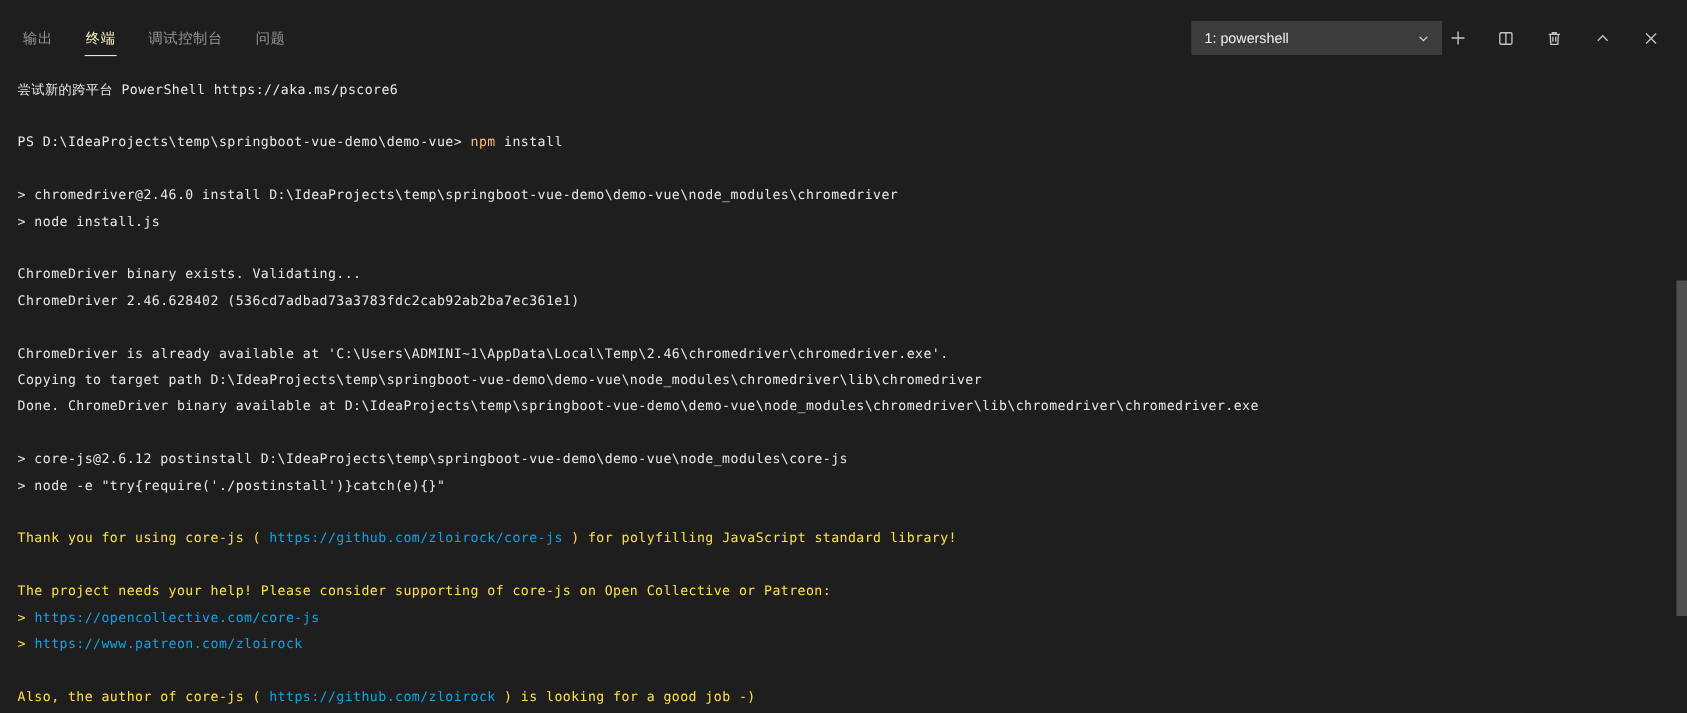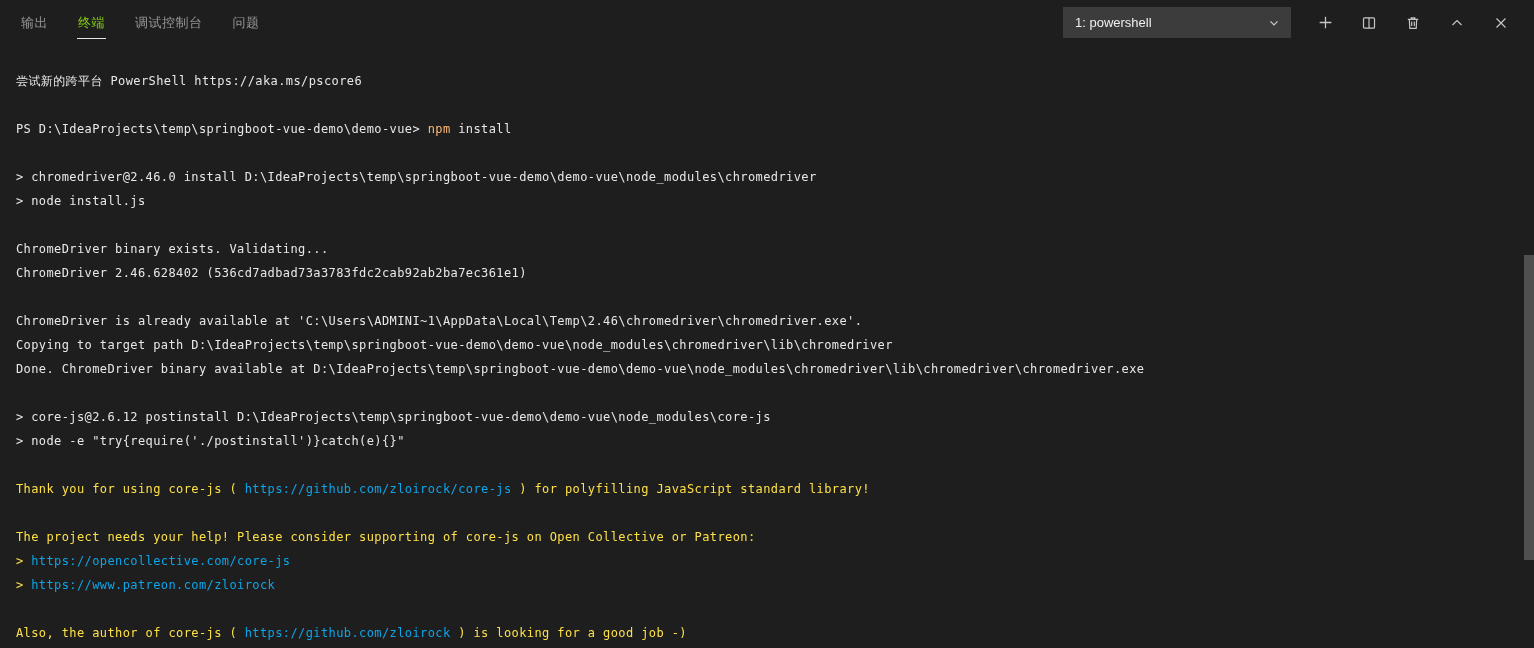--- a/index.html
+++ b/index.html
@@ -5,49 +5,48 @@
   html,body{margin:0;padding:0;}
   body{
     width:1534px;height:648px;
     background:#1e1e1e;
     overflow:hidden;
     position:relative;
     font-family:"Liberation Sans",sans-serif;
   }
   
   .panel-header{
-    position:absolute;top:0;left:0;right:0;height:45px;
+    position:absolute;top:12px;left:0;right:0;height:45px;
   }
   .tabs{
     display:flex;align-items:stretch;
     padding-left:20px;gap:28px;height:45px;
   }
   .tab{
     position:relative;
     font-size:13px;line-height:16px;
     color:#969696;
     padding:15px 1px 10px;
     cursor:pointer;
     letter-spacing:.5px;
   }
-  .tab.active{color:#84cc16;}
+  .tab.active{color:#fef9c3;}
   .tab.active::after{
     content:"";position:absolute;left:0;right:0;bottom:6px;height:1px;background:#e7e7e7;
   }
   .panel-actions{
     position:absolute;right:19px;top:0;height:45px;
     display:flex;align-items:center;
   }
   .terminal-select{
     width:228px;height:31px;box-sizing:border-box;
     background:#3c3c3c;color:#f0f0f0;
     font-size:13px;
     display:flex;align-items:center;justify-content:space-between;
     padding:0 10px 0 12px;
-    margin-right:20px;
     cursor:pointer;
   }
   .icon-btn{
     width:28px;height:28px;margin-left:16px;
     display:flex;align-items:center;justify-content:center;
     color:#c5c5c5;cursor:pointer;
   }
   .icon-btn svg,.terminal-select svg{display:block;}
   
   .terminal{

